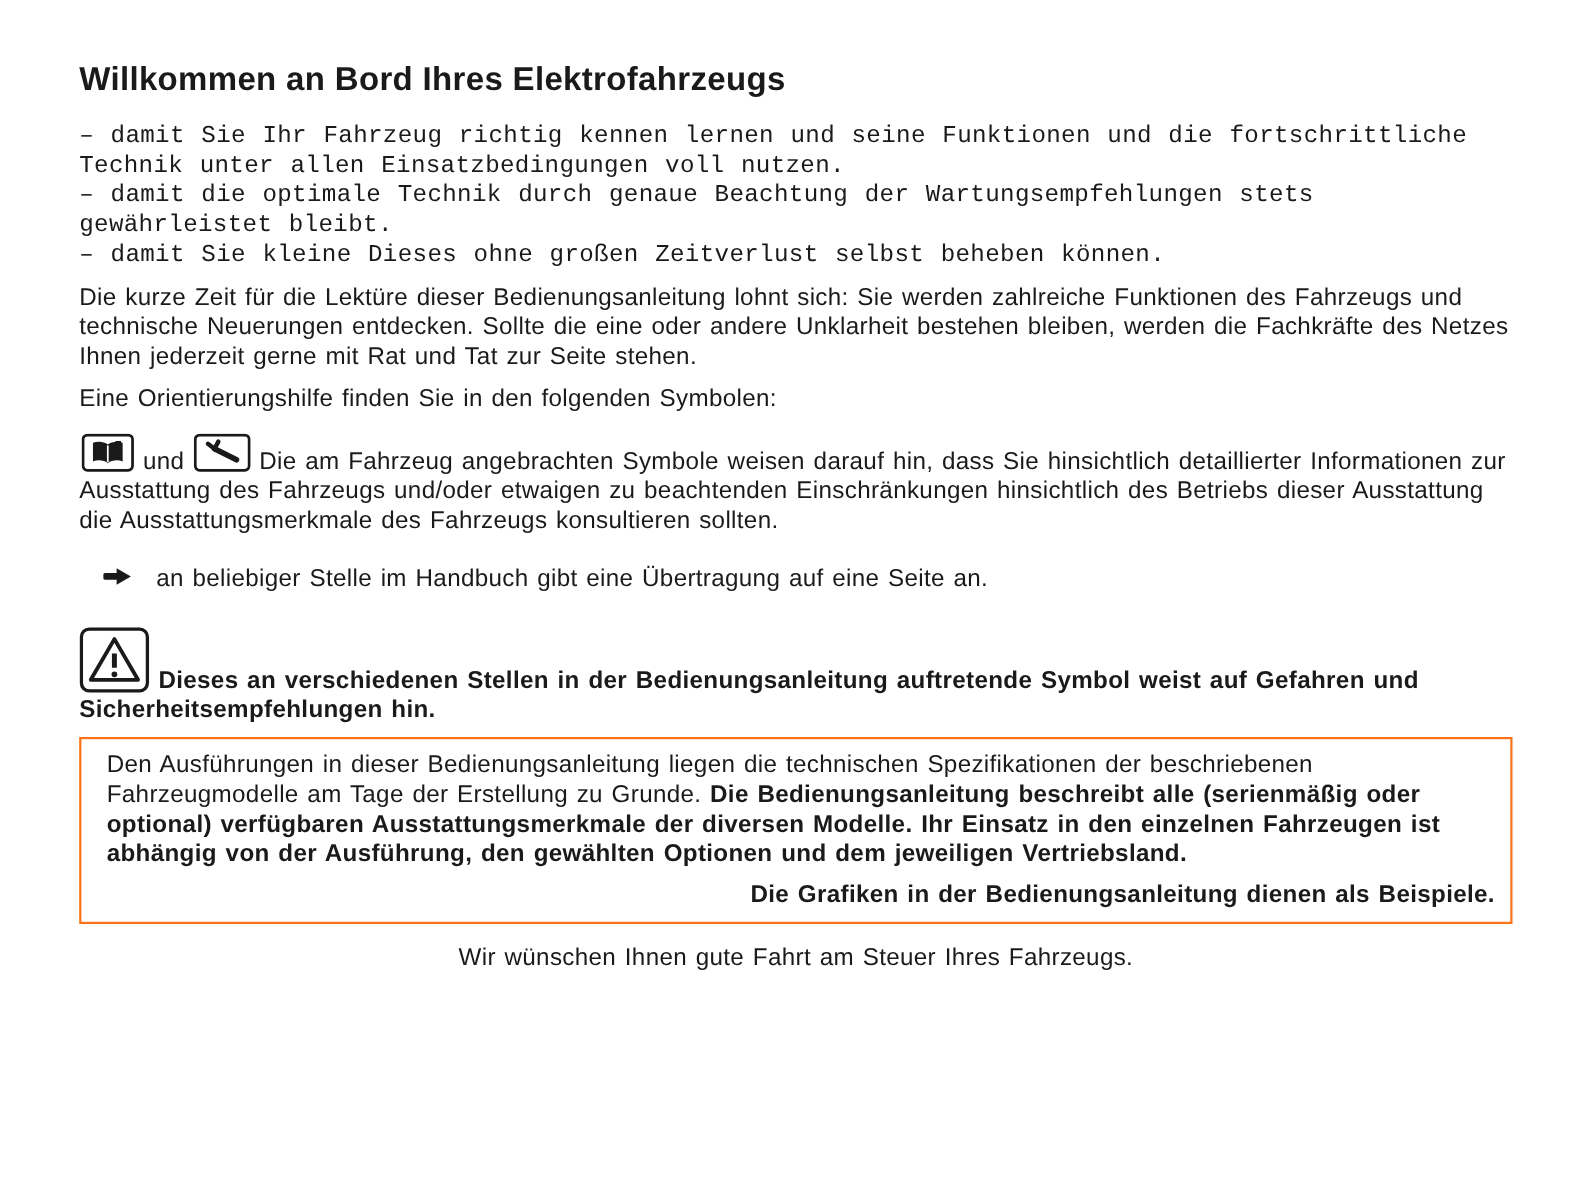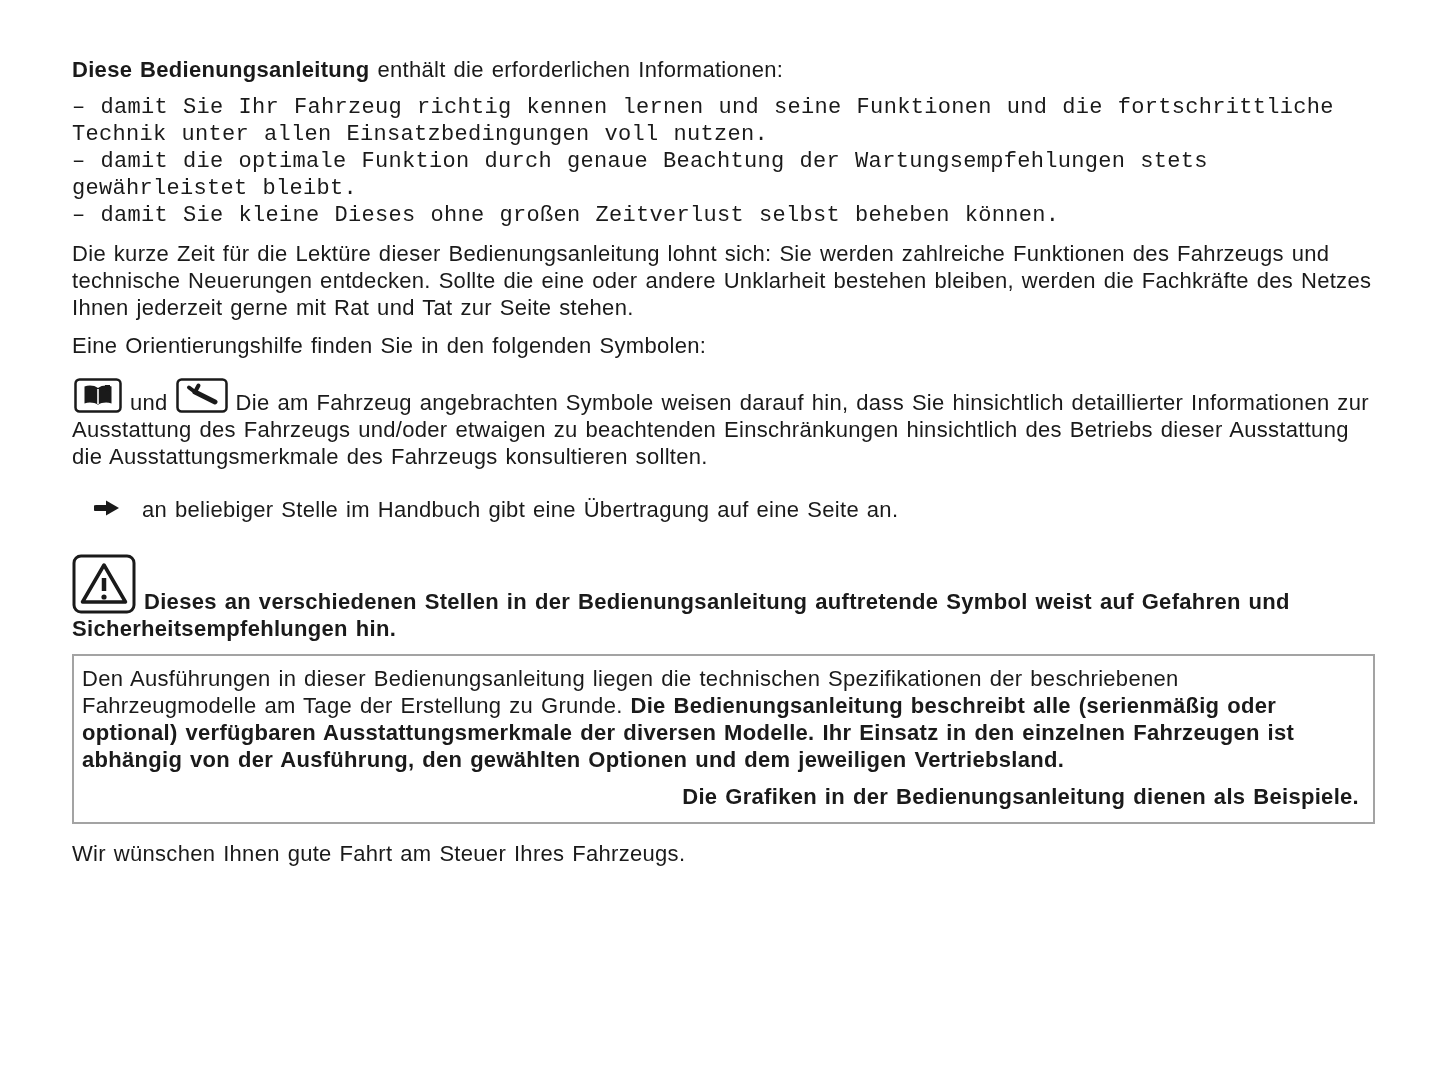--- a/index.html
+++ b/index.html
@@ -57,40 +57,40 @@
     vertical-align: middle;
     margin-right: 22px;
     position: relative;
     top: -2px;
   }
 
   .warning-paragraph { margin: 6px 0 12px 0; font-weight: bold; }
   .warning-paragraph .inline-icon { margin-right: 8px; top: 5px; }
 
   .notice-box {
-    border: 2px solid #a3a3a3;
-    padding: 9px 14px 10px 8px;
+    border: 2px solid #f97316;
+    padding: 9px 14px 10px 23px;
     margin: 4px 0 16px 0;
   }
   .notice-box .p { margin-bottom: 10px; }
   .notice-box .p:last-child { margin-bottom: 2px; text-align: right; }
 
-  .closing { margin-bottom: 10px; }
+  .closing { margin-bottom: 10px; text-align: center; }
 </style>
 </head>
 <body>
 
 <div class="page">
 
+  <h1 class="page-title">Willkommen an Bord Ihres Elektrofahrzeugs</h1>
 
-  <p class="p"><span class="b">Diese Bedienungsanleitung</span><span> enthält die erforderlichen Informationen:</span></p>
 
   <div class="bullets">
     <p class="p">– damit Sie Ihr Fahrzeug richtig kennen lernen und seine Funktionen und die fortschrittliche Technik unter allen Einsatzbedingungen voll nutzen.</p>
-    <p class="p">– damit die optimale Funktion durch genaue Beachtung der Wartungsempfehlungen stets gewährleistet bleibt.</p>
+    <p class="p">– damit die optimale Technik durch genaue Beachtung der Wartungsempfehlungen stets gewährleistet bleibt.</p>
     <p class="p">– damit Sie kleine Dieses ohne großen Zeitverlust selbst beheben können.</p>
   </div>
 
   <p class="p">Die kurze Zeit für die Lektüre dieser Bedienungsanleitung lohnt sich: Sie werden zahlreiche Funktionen des Fahrzeugs und technische Neuerungen entdecken. Sollte die eine oder andere Unklarheit bestehen bleiben, werden die Fachkräfte des Netzes Ihnen jederzeit gerne mit Rat und Tat zur Seite stehen.</p>
 
   <p class="p tight">Eine Orientierungshilfe finden Sie in den folgenden Symbolen:</p>
 
   <p class="p symbols-paragraph"><span class="inline-icon"><svg width="48" height="35" viewBox="0 0 48 35">
           <rect x="1.5" y="1.5" width="45" height="32" rx="4" fill="none" stroke="#1a1a1a" stroke-width="2.5"></rect>
           <path d="M24 10 C20.5 7.2 14.5 6.8 10.5 8.6 L10.5 25.5 C14.5 23.8 20.5 24.2 24 26.8 C27.5 24.2 33.5 23.8 37.5 25.5 L37.5 8.6 C33.5 6.8 27.5 7.2 24 10 Z" fill="#1a1a1a"></path>

